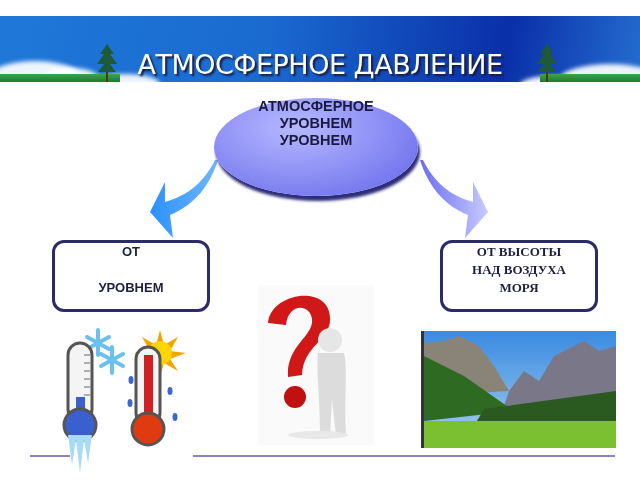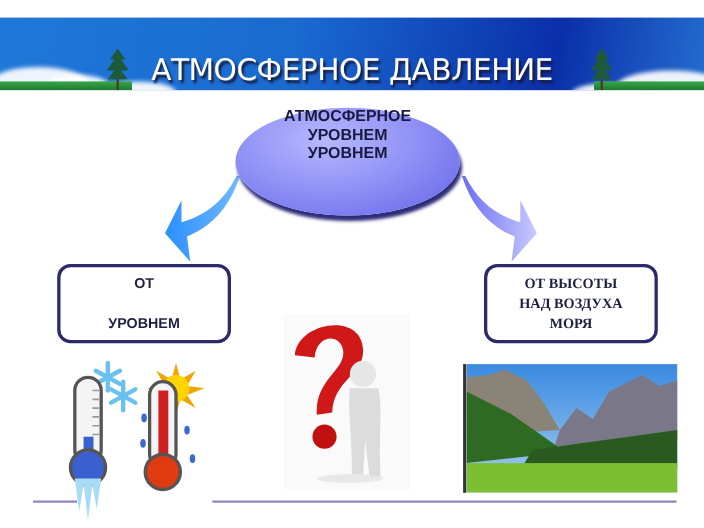--- a/index.html
+++ b/index.html
@@ -9,21 +9,21 @@
   .header .cloud { position:absolute; border-radius:50%; background:rgba(255,255,255,0.92); filter:blur(2px); }
   .header .grass { position:absolute; bottom:0; height:8px; background:linear-gradient(#3aa64a,#1e7a2e); }
   .header .tree { position:absolute; bottom:0; width:22px; height:38px; }
   .title { position:absolute; left:0; top:33px; width:640px; text-align:center; color:#ffffff;
     font-family:"DejaVu Sans", sans-serif; font-size:27px; letter-spacing:-0.5px; text-shadow:2px 2px 2px #1a1a3a; }
   .ellipse { position:absolute; left:214px; top:98px; width:204px; height:98px; border-radius:50%;
     background:radial-gradient(ellipse at 40% 30%, #b6b8ff 0%, #8d8ff5 50%, #6163e8 100%);
     box-shadow:2px 5px 3px #2c2c78; display:flex; align-items:flex-start; justify-content:center; text-align:center; }
   .ellipse span { font-weight:bold; font-size:14.5px; line-height:17px; color:#1a1a40; }
   .box { position:absolute; width:158px; height:72px; border:3px solid #2d2a6a; border-radius:12px; background:#ffffff;
-    display:flex; align-items:center; justify-content:center; text-align:center; box-sizing:border-box; }
+    display:flex; justify-content:center; text-align:center; box-sizing:border-box; }
   .box span { font-weight:bold; font-size:13px; line-height:18px; color:#1e2040; }
   .arrow { position:absolute; }
   .hline { position:absolute; height:2px; background:#8c84c0; }
   .landscape { position:absolute; left:421px; top:331px; width:192px; height:117px; border-left:3px solid #333; overflow:hidden; }
 </style>
 </head>
 <body>
 
 <div class="header">
   <div class="cloud" style="left:-10px;top:45px;width:90px;height:30px;"></div>

